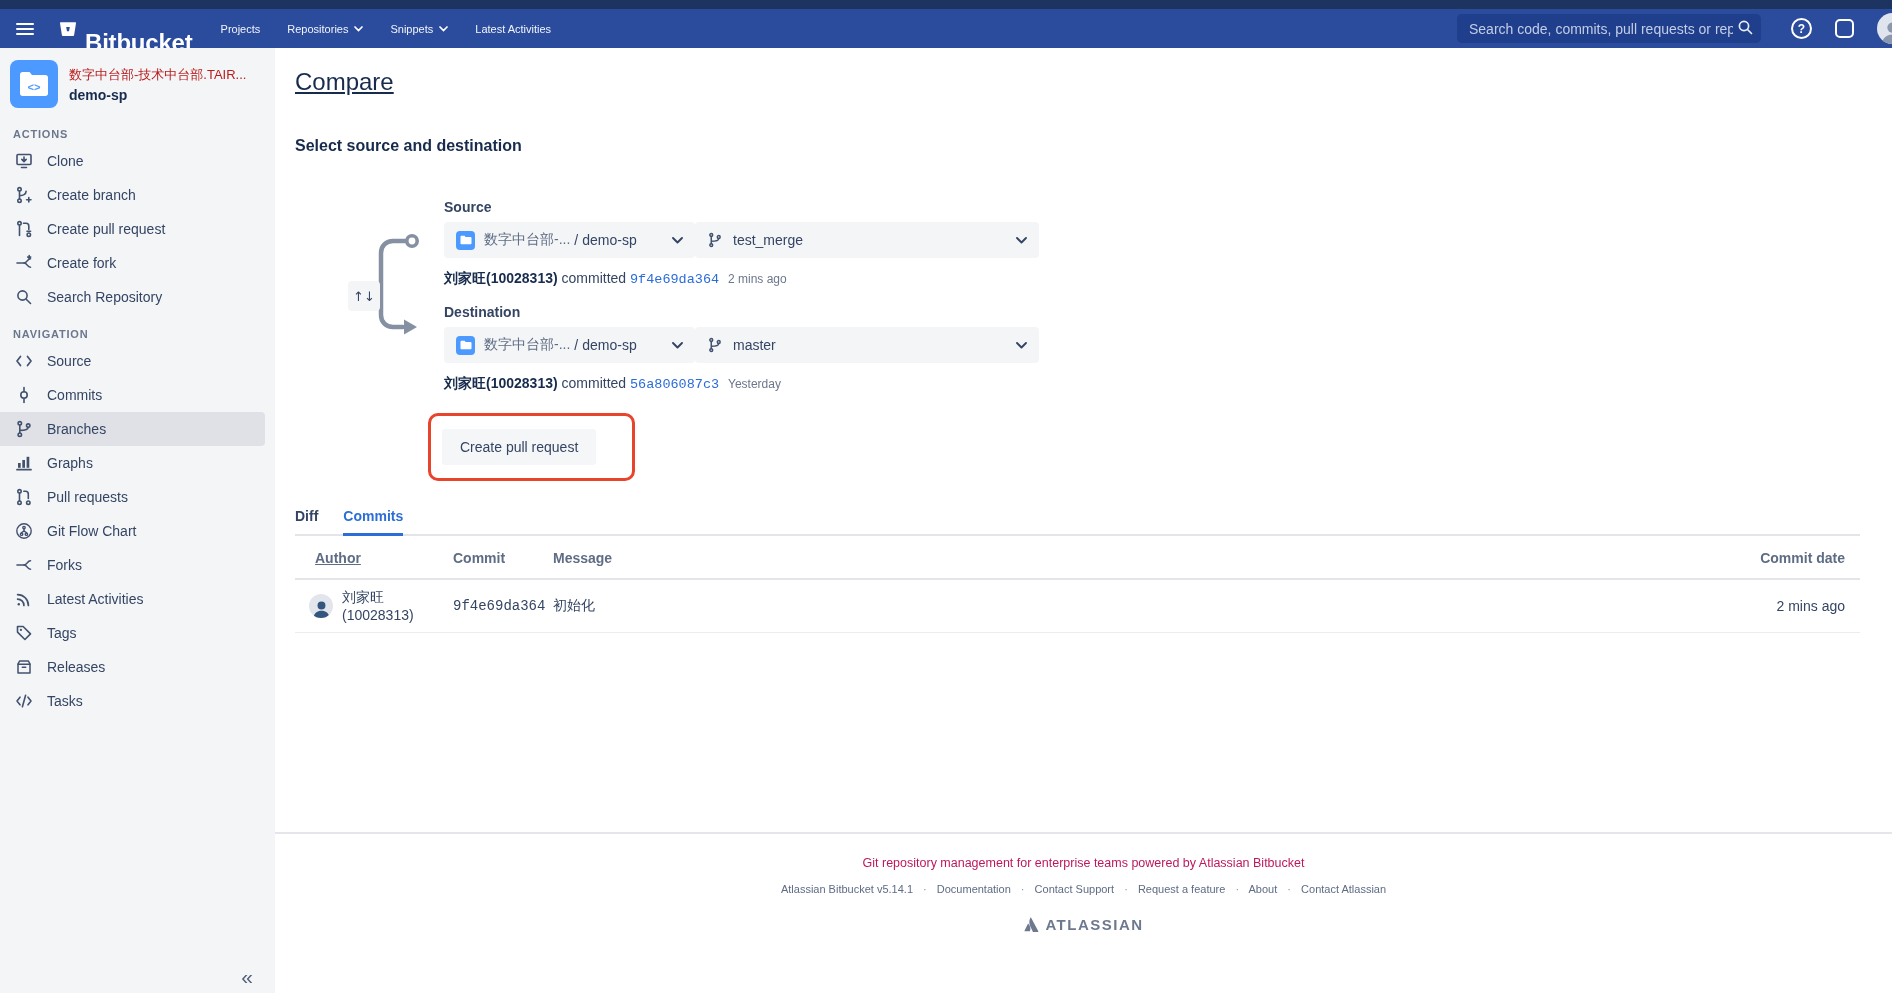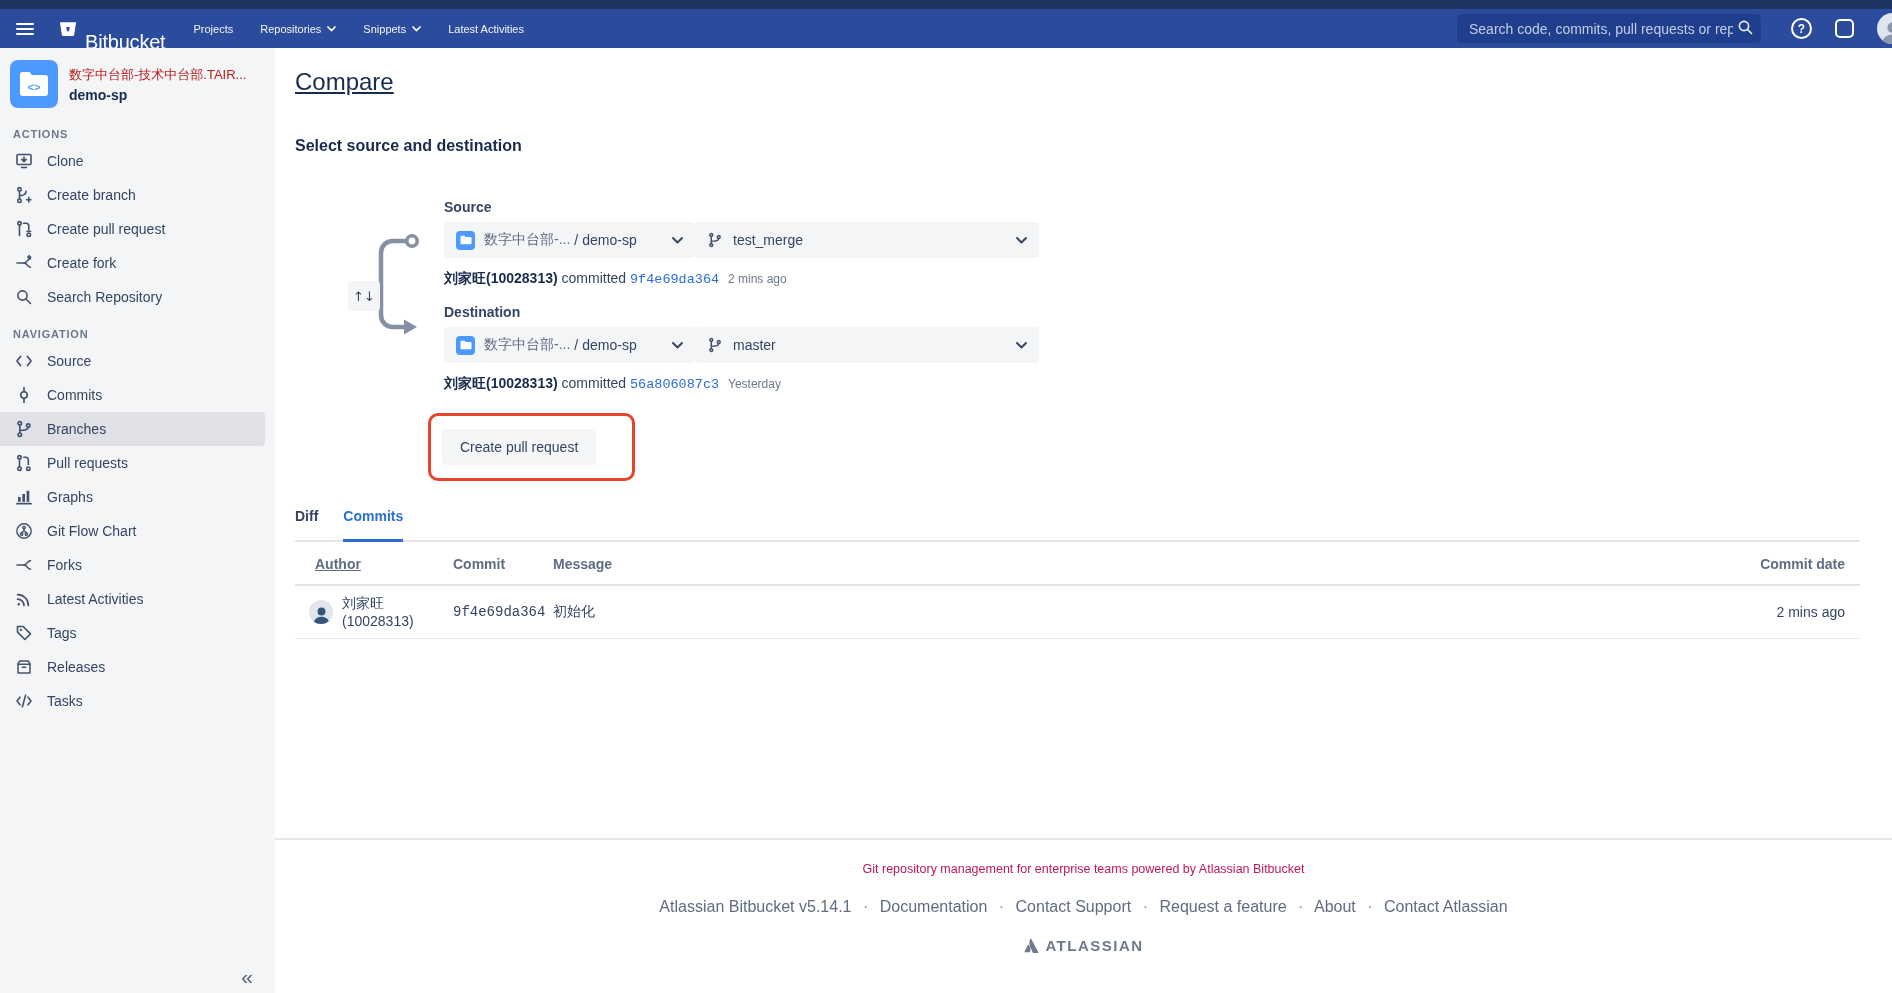--- a/index.html
+++ b/index.html
@@ -13,21 +13,21 @@
   
   .top-strip { height:9px; background:#1d3460; }
   .navbar {
     height:39px; background:#2b4b9c; display:flex; align-items:center;
     padding:0 0 0 16px; color:#fff; position:relative;
   }
   .hamburger { width:18px; display:flex; flex-direction:column; gap:3px; cursor:pointer; margin-right:24px; }
   .hamburger span { display:block; height:2px; background:#fff; border-radius:1px; }
   .brand { display:flex; align-items:center; gap:7px; cursor:pointer; }
   .brand svg { width:20px; height:20px; }
-  .brand-text { font-size:20px; font-weight:400; letter-spacing:-0.2px;margin-top:28px; }
+  .brand-text { font-size:24px; font-weight:700; letter-spacing:-0.2px;margin-top:28px; }
   .nav-links { display:flex; align-items:center; gap:27px; margin-left:28px; font-size:11px; font-weight:500; }
   .nav-link { display:flex; align-items:center; gap:6px; cursor:pointer; color:#f2f5fb; }
   .nav-chevron svg { display:block; }
   .nav-spacer { flex:1; }
   .nav-search { position:relative; width:304px; height:29px; margin-right:30px; }
   .nav-search input {
     width:100%; height:100%; background:#1f3e8c; border:none; border-radius:5px;
     color:#e8edf7; font-size:14px; padding:0 28px 0 12px; outline:none;
     font-family:"Liberation Sans","DejaVu Sans",sans-serif;
   }
@@ -122,21 +122,21 @@
     padding:13px 36px 13px 11px;
   }
   .pr-button {
     height:36px; padding:0 18px; background:#f5f6f8; border:none; border-radius:3px;
     font-size:14px; color:#344563; cursor:pointer;
     font-family:"Liberation Sans","DejaVu Sans",sans-serif;
   }
 
   
   .tabs { margin-top:27px; display:flex; gap:25px; border-bottom:2px solid #e3e5e9; }
-  .tab { padding-bottom:15px; font-size:14px; font-weight:600; color:#344563; cursor:pointer; }
+  .tab { padding-bottom:9px; font-size:14px; font-weight:600; color:#344563; cursor:pointer; }
   .tab.active { color:#2b6fd6; border-bottom:3px solid #2b6fd6; margin-bottom:-2px; }
 
   .commits-table { width:100%; border-collapse:collapse; table-layout:fixed; }
   .commits-table th {
     text-align:left; font-size:14px; font-weight:700; color:#5e6c84;
     padding:14px 15px 12px 15px; border-bottom:2px solid #e3e5e9;
   }
   .commits-table th:first-child { padding-left:20px; width:143px;text-decoration:underline; }
   .commits-table th.col-commit { width:100px; }
   .commits-table th.col-date, .commits-table td.date-cell { text-align:right; width:140px; }
@@ -148,21 +148,21 @@
     display:grid; place-items:end center; flex:0 0 auto;
   }
   .message-cell { color:#172b4d; }
 
   
   .footer {
     margin:199px -32px 0 -20px; border-top:2px solid #e4e6ea;
     padding-top:22px; text-align:center;
   }
   .tagline { font-size:12.5px; color:#be185d; }
-  .footer-meta { margin-top:22px; font-size:16px; color:#5e6c84; }
+  .footer-meta { margin-top:13px; font-size:11px; color:#5e6c84; }
   .footer-meta .flink { cursor:pointer; }
   .footer-meta .dot { margin:0 7px; color:#8993a4; }
   .atlassian-brand {
     margin-top:21px; display:inline-flex; align-items:center; gap:5px;
     color:#6d798f; font-size:15px; font-weight:700; letter-spacing:1.5px;
   }
   .atlassian-brand svg { display:block; }
 </style>
 </head>
 <body>
@@ -327,40 +327,40 @@
             <circle cx="4.8" cy="3.3" r="1.7"></circle>
             <circle cx="4.8" cy="14.7" r="1.7"></circle>
             <circle cx="13.2" cy="5.6" r="1.7"></circle>
             <path d="M4.8 5v8M4.8 10.4c4.3 0 8.4-1 8.4-3.1"></path>
           </svg>
       </span>
       <span>Branches</span>
     </div>
     <div class="side-item">
       <span class="side-icon">
+        <svg width="18" height="18" viewBox="0 0 18 18">
+            <path d="M2 15.7h14" stroke="currentColor" stroke-width="1.7" stroke-linecap="round"></path>
+            <rect x="3" y="9" width="2.7" height="4.8" fill="currentColor"></rect>
+            <rect x="7.3" y="6" width="2.7" height="7.8" fill="currentColor"></rect>
+            <rect x="11.6" y="2.8" width="2.7" height="11" fill="currentColor"></rect>
+          </svg>
+      </span>
+      <span>Graphs</span>
+    </div>
+    <div class="side-item">
+      <span class="side-icon">
         <svg width="18" height="18" viewBox="0 0 18 18" fill="none" stroke="currentColor" stroke-width="1.6" stroke-linecap="round" stroke-linejoin="round">
             <circle cx="4.5" cy="3.3" r="1.7"></circle>
             <circle cx="4.5" cy="14.7" r="1.7"></circle>
             <path d="M4.5 5v8"></path>
             <path d="M8.8 3.3h1.8c1.6 0 2.7 1.1 2.7 2.7v4.5"></path>
             <circle cx="13.3" cy="14.7" r="1.7"></circle>
           </svg>
       </span>
       <span>Pull requests</span>
-    </div>
-    <div class="side-item">
-      <span class="side-icon">
-        <svg width="18" height="18" viewBox="0 0 18 18">
-            <path d="M2 15.7h14" stroke="currentColor" stroke-width="1.7" stroke-linecap="round"></path>
-            <rect x="3" y="9" width="2.7" height="4.8" fill="currentColor"></rect>
-            <rect x="7.3" y="6" width="2.7" height="7.8" fill="currentColor"></rect>
-            <rect x="11.6" y="2.8" width="2.7" height="11" fill="currentColor"></rect>
-          </svg>
-      </span>
-      <span>Graphs</span>
     </div>
     <div class="side-item">
       <span class="side-icon">
         <svg width="18" height="18" viewBox="0 0 18 18" fill="none" stroke="currentColor" stroke-width="1.4" stroke-linecap="round" stroke-linejoin="round">
             <circle cx="9" cy="9" r="7.2"></circle>
             <circle cx="9" cy="5.6" r="1.2"></circle>
             <circle cx="6.6" cy="12.2" r="1.2"></circle>
             <circle cx="11.4" cy="12.2" r="1.2"></circle>
             <path d="M9 6.8v1.4c0 1.8-2.4 1.4-2.4 2.9M9 8.2c0 1.8 2.4 1.4 2.4 2.9"></path>
           </svg>

